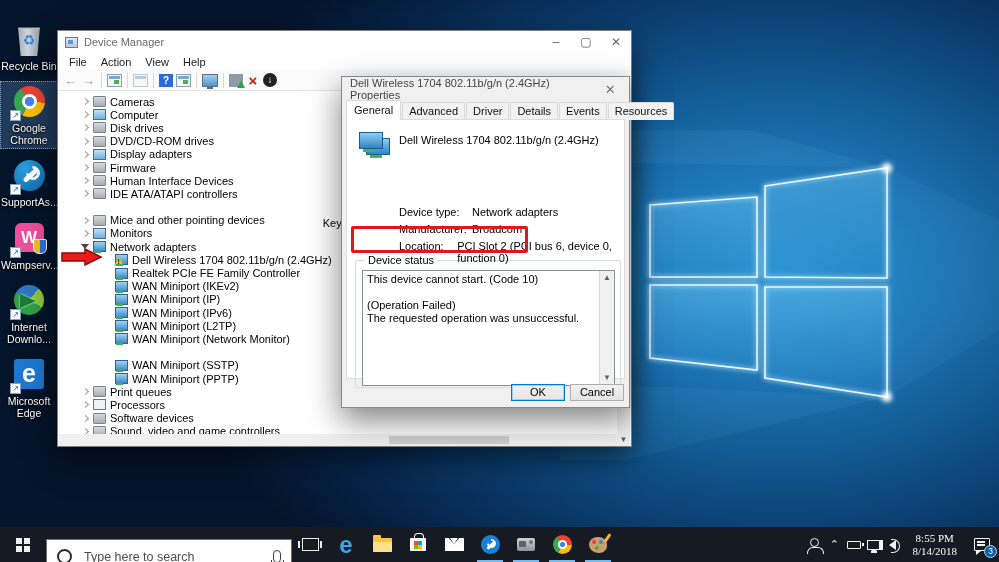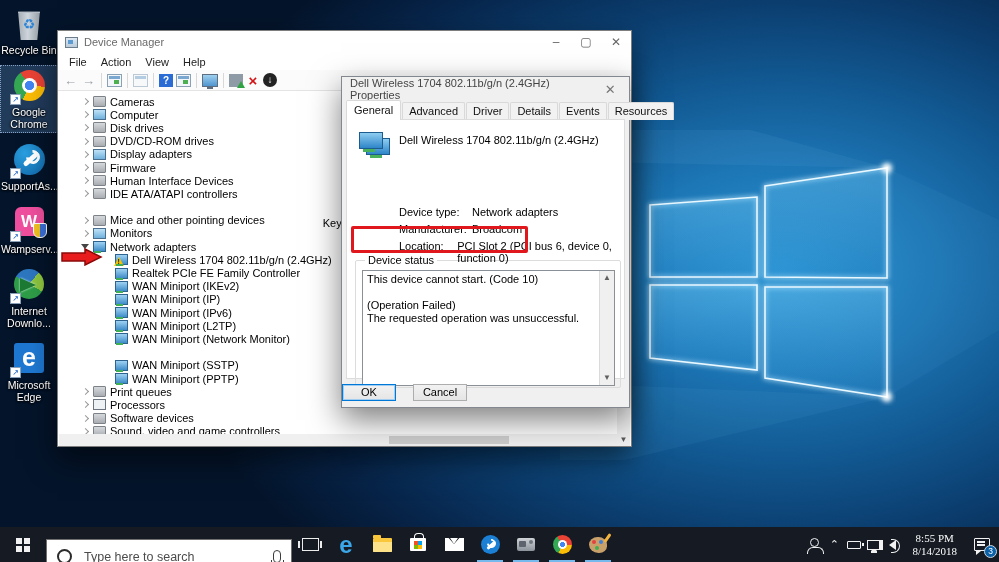--- a/index.html
+++ b/index.html
@@ -7,21 +7,21 @@
   body { position:relative; background:#061a33; }
 
   
   .desktop { position:absolute; inset:0;
     background:
       radial-gradient(ellipse 620px 420px at 78% 48%, #2b93d1 0%, #1d77b6 24%, #125a94 44%, #0b3d6e 64%, #072449 83%, #04142a 100%);
   }
   .hero-svg { position:absolute; left:560px; top:130px; }
 
   
-  .di-col { position:absolute; left:0; top:4px; width:36px; z-index:2; }
+  .di-col { position:absolute; left:0; top:20px; width:36px; z-index:2; }
   .di { width:58px; margin-bottom:6px; padding:3px 0 2px; text-align:center; border:1px solid transparent; }
   .di.selected { background:rgba(110,160,220,.28); border:1px dotted rgba(190,215,255,.65); }
   .di .glyph { position:relative; width:34px; height:34px; margin:0 auto 2px; }
   .di .lbl { color:#fff; font-size:10.5px; line-height:12px; text-shadow:0 1px 2px #000, 0 0 3px rgba(0,0,0,.9); }
   .shortcut { position:absolute; left:-2px; bottom:-1px; width:11px; height:11px; background:#fff; border:1px solid #8aa0b8; font-size:8px; line-height:9px; color:#1d62c6; text-align:center; }
   .g-recycle { width:26px; height:32px; margin:0 auto; background:linear-gradient(90deg,#9aa2ab,#cfd6dd 45%,#8d959e); border-radius:2px 2px 3px 3px; clip-path:polygon(8% 12%,92% 12%,82% 100%,18% 100%); position:relative; }
   .g-recycle::before { content:""; position:absolute; left:-2px; top:0; width:30px; height:5px; background:#b7bec6; border-radius:2px; }
   .g-recycle::after { content:"♻"; position:absolute; left:0; right:0; top:8px; color:#2f84d6; font-size:14px; }
   .g-chrome { width:31px; height:31px; margin:1px auto; border-radius:50%;
     background:conic-gradient(from 205deg, #34a853 0 120deg, #ea4335 120deg 250deg, #fbbc05 250deg 360deg); position:relative; }
@@ -97,21 +97,21 @@
   .dev-name { position:absolute; left:52px; top:14px; color:#000; }
   .frow { position:absolute; left:52px; display:flex; }
   .frow .fl { width:73px; color:#000; }
   .frow .fv { color:#000; }
   .grp { position:absolute; left:8px; top:140px; width:266px; height:128px; border:1px solid #dcdcdc; border-radius:2px; }
   .grp-lbl { position:absolute; left:9px; top:-7px; background:#fff; padding:0 3px; color:#000; }
   .status-box { position:absolute; left:6px; top:9px; width:253px; height:116px; border:1px solid #8b9097; background:#fff; overflow:hidden; }
   .status-text { position:absolute; left:4px; top:2px; right:18px; color:#000; line-height:13px; }
   .sb-scroll { position:absolute; right:0; top:0; width:15px; height:100%; background:#f0f0f0; border-left:1px solid #dadada; }
   .sb-scroll .arr { position:absolute; left:0; width:14px; height:14px; color:#606060; font-size:8px; text-align:center; line-height:14px; }
-  .dlg-foot { position:absolute; left:0; right:0; bottom:0; height:30px; display:flex; justify-content:flex-start; align-items:center; gap:17px; padding-right:5px; }
+  .dlg-foot { position:absolute; left:0; right:0; bottom:0; height:30px; display:flex; justify-content:flex-end; align-items:center; gap:5px; padding-right:5px; }
   .btn { width:54px; height:17px; background:linear-gradient(#f2f2f2,#e5e5e5); border:1px solid #adadad; font-size:11px; text-align:center; line-height:15px; color:#000; }
   .btn.focus { border:1px solid #0078d7; box-shadow:inset 0 0 0 1px #a2cdf0; }
 
   
   .ann-rect { position:absolute; left:351px; top:226px; width:177px; height:27px; border:3px solid #e0181e; border-radius:2px; z-index:6; }
   .ann-arrow { position:absolute; left:61px; top:248px; z-index:6; }
 
   
   .taskbar { position:absolute; left:0; bottom:0; width:999px; height:35px; background:#151a23; z-index:10; display:flex; align-items:center; }
   .start { width:46px; height:35px; display:flex; align-items:center; justify-content:center; }

